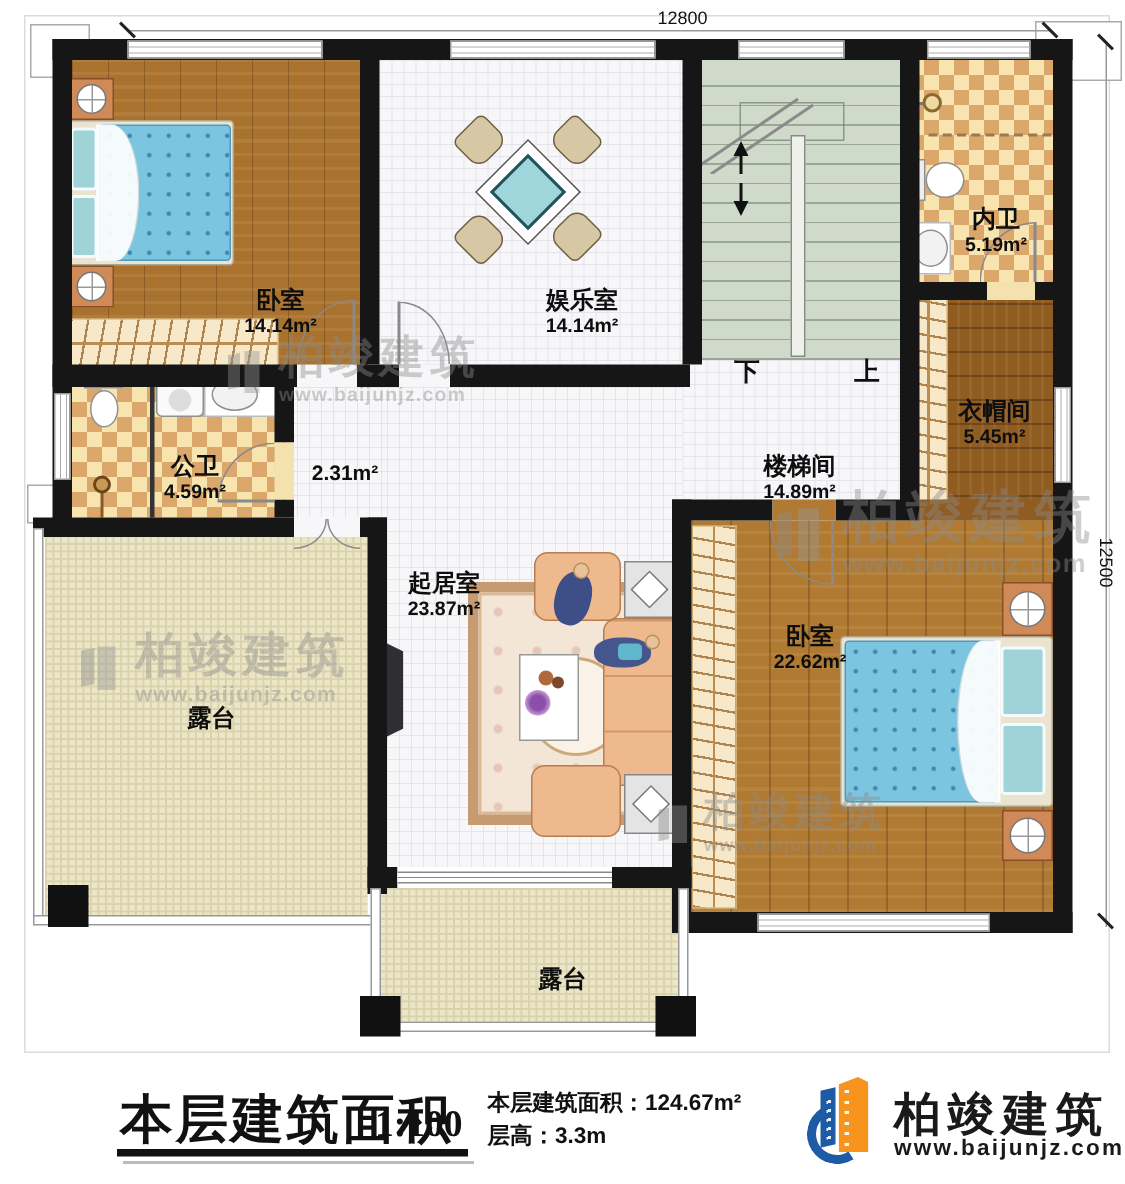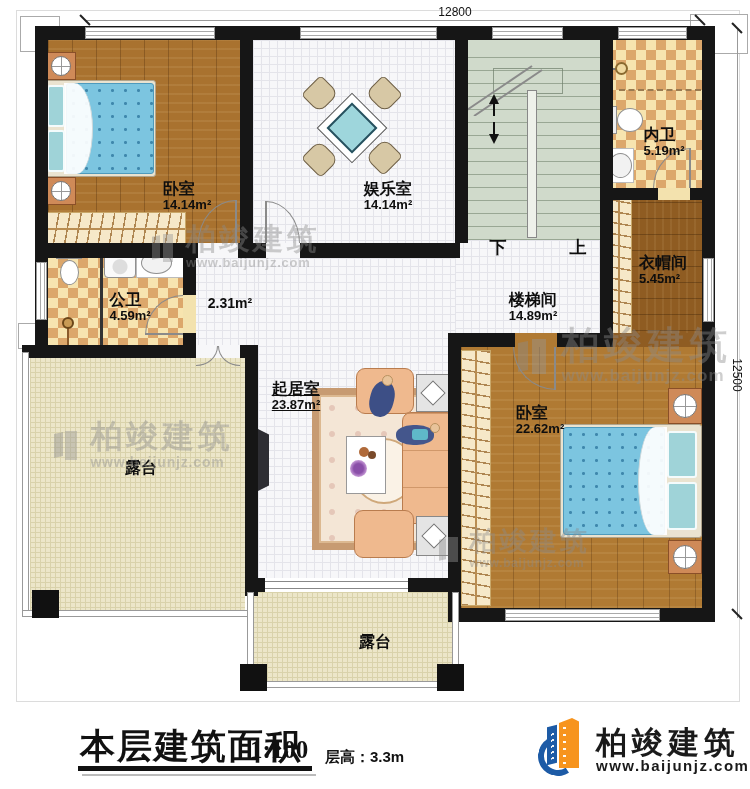--- a/index.html
+++ b/index.html
@@ -60,21 +60,21 @@
   .porc{background:#fff;border:1.2px solid #8f8f8f;box-sizing:border-box;}
   .sofa{background:#efb98e;border:1.5px solid #b97c4e;box-sizing:border-box;border-radius:9px;}
   .stable{background:#e4e4e4;border:1px solid #888;box-sizing:border-box;}
   .lamp{background:#fff;border:1px solid #777;box-sizing:border-box;transform:rotate(45deg);}
   .rug{border:7px solid #c79b72;background:#f4e6d6;box-sizing:border-box;box-shadow:inset 0 0 0 2px #dcb991;
     background-image:radial-gradient(circle,rgba(190,120,110,.28) 2.5px,transparent 3.5px);background-size:26px 26px;}
   .chair{background:#d7c8a5;border:1.5px solid #6e5f45;border-radius:5px 5px 9px 9px;box-sizing:border-box;}
   .person{background:#3d4f86;border-radius:45%;}
   .head{background:#e8c39a;border-radius:50%;border:1px solid #b9915f;box-sizing:border-box;}
   
-  .rlabel{transform:translateX(-50%);color:#0e0e0e;line-height:1.12;white-space:nowrap;z-index:40;}
+  .rlabel{transform:translateX(-50%);text-align:center;color:#0e0e0e;line-height:1.12;white-space:nowrap;z-index:40;margin-top:12px;}
   .rname{font-size:16px;font-weight:bold;}
   .rarea{font-size:13px;font-weight:bold;}
   .dirlabel{font-size:17px;font-weight:bold;color:#0e0e0e;transform:translateX(-50%);z-index:40;}
   .dimtext{font-size:12px;color:#111;text-align:center;}
   .dimline{background:#999;}
   .tick{width:14px;height:2px;background:#222;transform:rotate(45deg);}
   
   .wm{display:flex;align-items:center;gap:.25em;opacity:.42;color:#8b8b8b;z-index:50;pointer-events:none;}
   .wm-logo{position:relative;width:.95em;height:.95em;flex:none;}
   .wm-logo .a{position:absolute;left:6%;top:8%;width:28%;height:80%;background:#8b8b8b;transform:skewY(-12deg);}
@@ -295,21 +295,21 @@
     <div class="rname">公卫</div>
     <div class="rarea">4.59m²</div>
   </div>
   <div class="abs rlabel" style="left:230px;top:296px;">
     <div class="rarea" style="font-size:14px;">2.31m²</div>
   </div>
   <div class="abs rlabel" style="left:533px;top:291px;">
     <div class="rname">楼梯间</div>
     <div class="rarea">14.89m²</div>
   </div>
-  <div class="abs rlabel" style="left:296px;top:380px;text-decoration:underline;">
+  <div class="abs rlabel" style="left:296px;top:369px;">
     <div class="rname">起居室</div>
     <div class="rarea">23.87m²</div>
   </div>
   <div class="abs rlabel" style="left:540px;top:404px;">
     <div class="rname">卧室</div>
     <div class="rarea">22.62m²</div>
   </div>
   <div class="abs rlabel" style="left:141px;top:459px;">
     <div class="rname">露台</div>
   </div>
@@ -357,20 +357,21 @@
     <div>
         <div class="wm-cjk">柏竣建筑</div>
          <div class="wm-url" style="font-size:12px;">www.baijunjz.com</div>
       </div>
   </div>
 
   <div class="abs tb-title" style="left:80px;top:723px;">本层建筑面积</div>
   <div class="abs" style="left:78px;top:766px;width:234px;height:5px;background:#111;"></div>
   <div class="abs" style="left:82px;top:774px;width:234px;height:2px;background:#bbb;"></div>
   <div class="abs tb-scale" style="left:250px;top:736px;font-family:Liberation Serif, serif;">1:100</div>
+  <div class="abs tb-info" style="left:325px;top:726px;">本层建筑面积：124.67m²</div>
   <div class="abs tb-info" style="left:325px;top:748px;text-align:right;">层高：3.3m</div>
   <div class="abs" style="left:538px;top:716px;width:52px;height:62px;">
     <div class="abs logo-swoosh" style="left:0px;top:20px;width:40px;height:40px;"></div>
     <div class="abs logo-blue" style="left:9px;top:10px;width:10px;height:38px;background-image:repeating-linear-gradient(0deg,rgba(255,255,255,.9) 0 2px,transparent 2px 6px);background-size:3px 70%;background-repeat:no-repeat;background-position:50% 60%;"></div>
     <div class="abs logo-orange" style="left:21px;top:2px;width:20px;height:50px;"></div>
   </div>
   <div class="abs brand-name" style="left:596px;top:722px;">柏竣建筑</div>
   <div class="abs brand-url" style="left:596px;top:757px;">www.baijunjz.com</div>
 
 </div>

